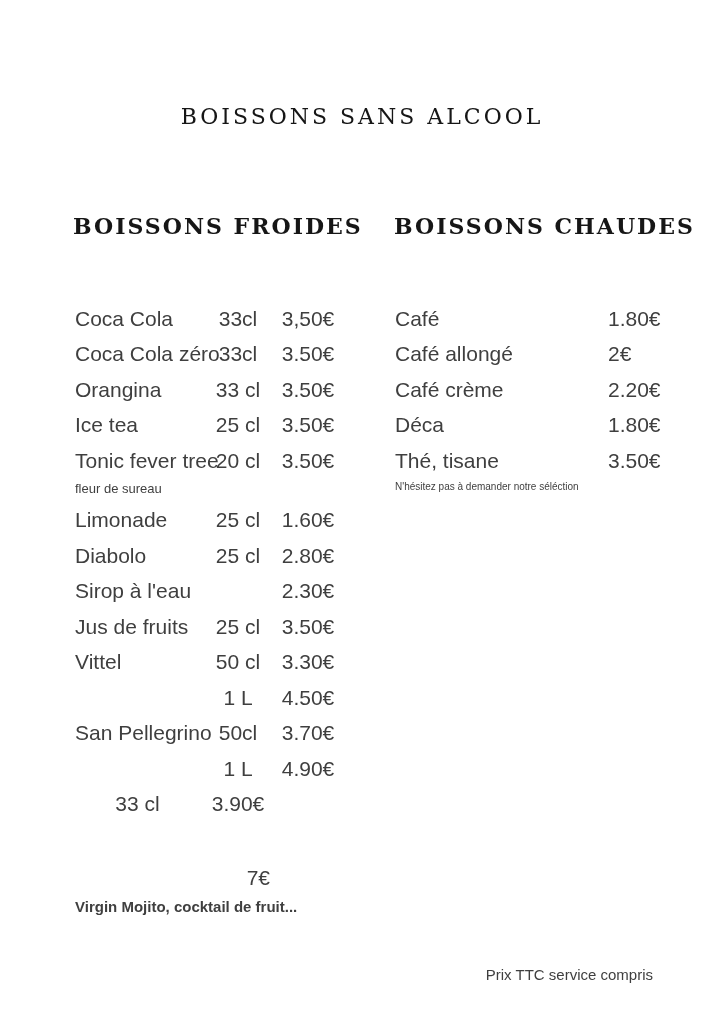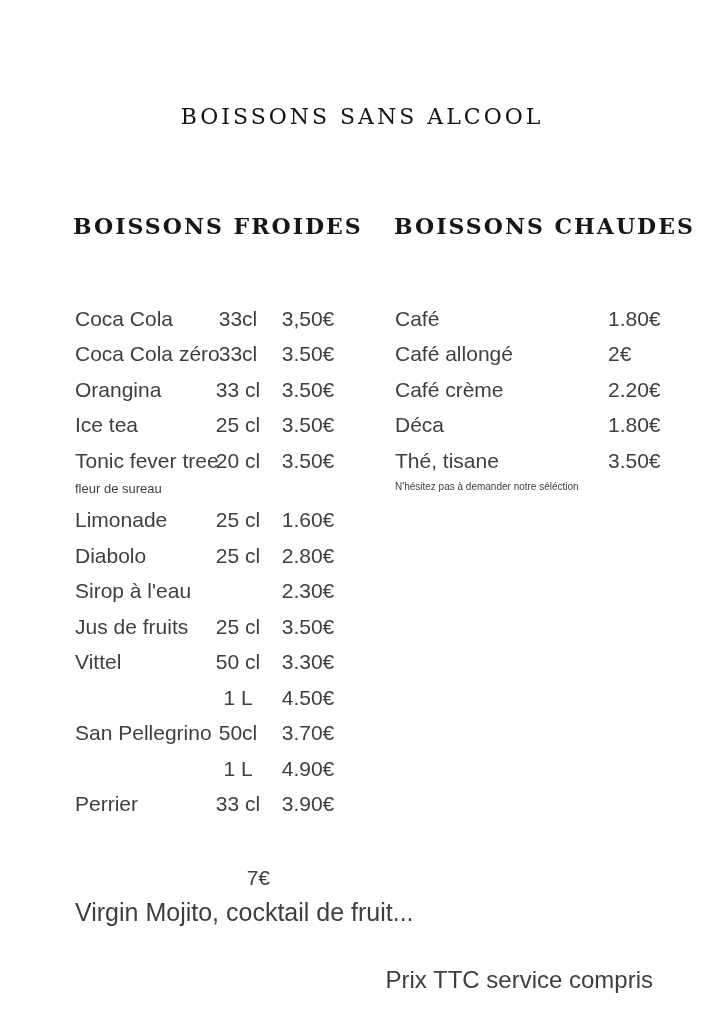--- a/index.html
+++ b/index.html
@@ -88,22 +88,23 @@
   .cocktail-row {
     display: grid;
     grid-template-columns: 1fr 70px;
     align-items: center;
     height: 36px;
     font-size: 21px;
   }
   .cocktail-row .price { text-align: right; }
   .cocktail-note {
     margin-top: 2px;
-    font-size: 25px;
-    white-space: nowrap;
+    font-size: 15px;
+    white-space: nowrap;
+    font-weight: bold;
   }
 
   .hot-list {
     position: absolute;
     left: 395px;
     top: 301px;
     width: 258px;
   }
   .hot-list .row {
     display: grid;
@@ -116,21 +117,21 @@
   .hot-note {
     margin-top: 2px;
     font-size: 10px;
     white-space: nowrap;
   }
 
   .footer-note {
     position: absolute;
     top: 966px;
     right: 71px;
-    font-size: 24px;
+    font-size: 15px;
     white-space: nowrap;
   }
 </style>
 </head>
 <body>
 
 <div class="page">
 
   <div class="menu-title">BOISSONS SANS ALCOOL</div>
 
@@ -199,21 +200,20 @@
         <span class="name">San Pellegrino</span>
         <span class="size">50cl</span>
         <span class="price">3.70€</span>
       </div>
       <div class="row">
         <span class="name"></span>
         <span class="size">1 L</span>
         <span class="price">4.90€</span>
       </div>
       <div class="row">
-        <span class="name">Perrier</span>
         <span class="size">33 cl</span>
         <span class="price">3.90€</span>
       </div>
     </div>
 
   <div class="cocktail-block itemtext">
     <div class="cocktail-row">
       <span class="price">7€</span>
     </div>
     <div class="cocktail-note">Virgin Mojito, cocktail de fruit...</div>

